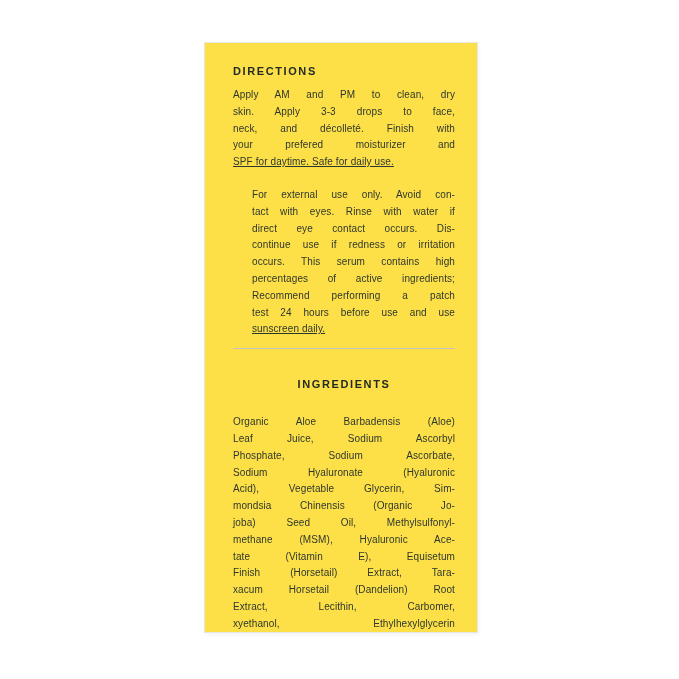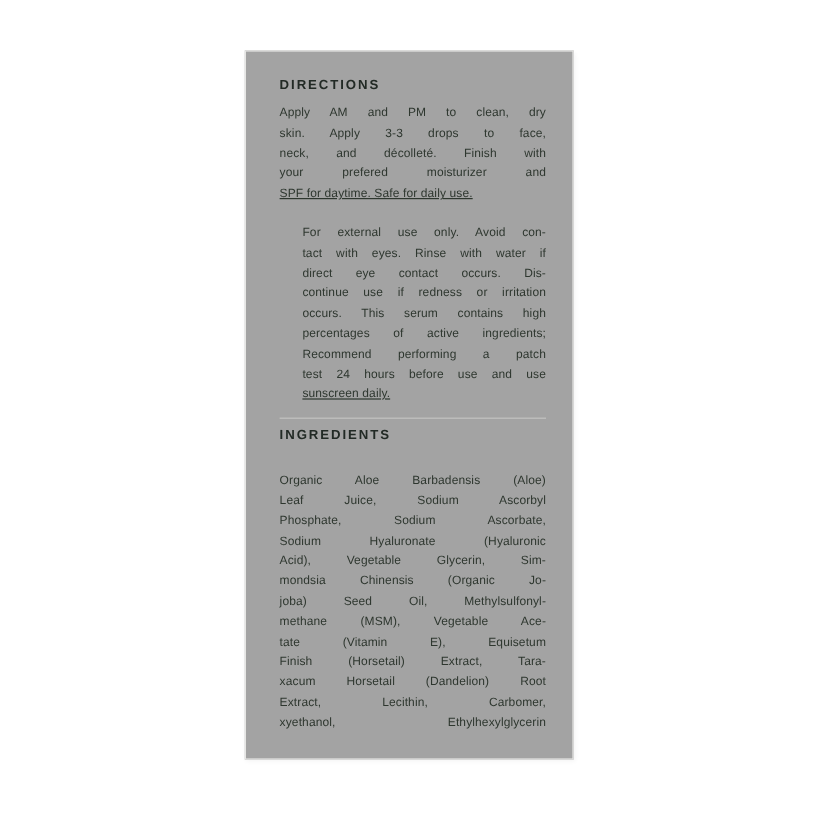--- a/index.html
+++ b/index.html
@@ -14,34 +14,34 @@
     position: relative;
     overflow: hidden;
   }
   .label-card {
     position: absolute;
     left: 204px;
     top: 42px;
     width: 274px;
     height: 591px;
     box-sizing: border-box;
-    background: #a3a3a3;
+    background: #fde047;
     border: 1px solid #e6e6e4;
     box-shadow: 1px 2px 4px rgba(0,0,0,0.05);
     padding: 0 22px 0 28px;
   }
   .section-title {
     font-size: 11px;
     font-weight: bold;
     letter-spacing: 1.6px;
     color: #222a25;
     line-height: 12px;
   }
   .title-directions { margin-top: 22px; }
-  .title-ingredients { margin-top: 8px; }
+  .title-ingredients { margin-top: 29px; text-align: center; }
   .para {
     font-size: 10px;
     line-height: 16.8px;
     color: #2e372f;
     letter-spacing: 0.1px;
   }
   .para-1 { margin-top: 10px; }
   .para-2 { margin-top: 16px; margin-left: 19px; }
   .para-3 { margin-top: 24px; }
   .line {
@@ -94,21 +94,21 @@
     <div class="section-title title-ingredients">INGREDIENTS</div>
 
     <div class="para para-3">
         <div class="line">Organic Aloe Barbadensis (Aloe)</div>
         <div class="line">Leaf Juice, Sodium Ascorbyl</div>
         <div class="line">Phosphate, Sodium Ascorbate,</div>
         <div class="line">Sodium Hyaluronate (Hyaluronic</div>
         <div class="line">Acid), Vegetable Glycerin, Sim-</div>
         <div class="line">mondsia Chinensis (Organic Jo-</div>
         <div class="line">joba) Seed Oil, Methylsulfonyl-</div>
-        <div class="line">methane (MSM), Vegetable Ace-</div>
+        <div class="line">methane (MSM), Hyaluronic Ace-</div>
         <div class="line">tate (Vitamin E), Equisetum</div>
         <div class="line">Finish (Horsetail) Extract, Tara-</div>
         <div class="line">xacum Horsetail (Dandelion) Root</div>
         <div class="line">Extract, Lecithin, Carbomer,</div>
         <div class="line">xyethanol, Ethylhexylglycerin</div>
       </div>
   </div>
 
 </div>
 

